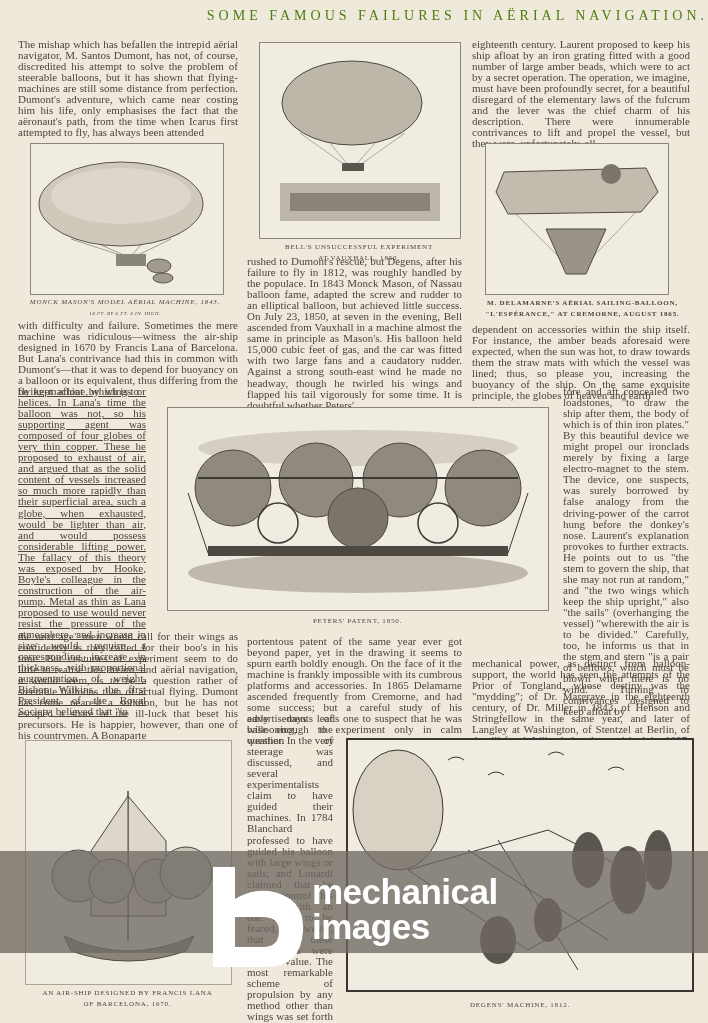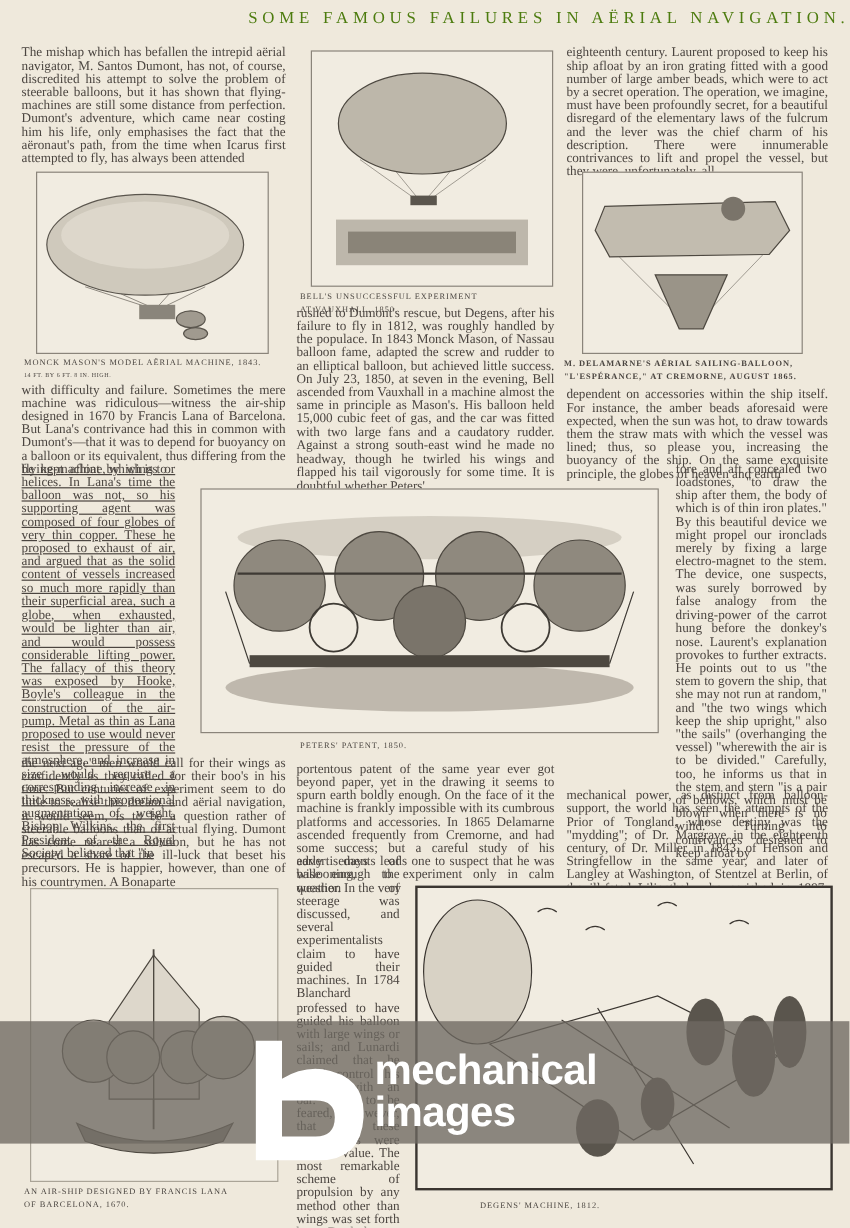--- a/index.html
+++ b/index.html
@@ -1,21 +1,21 @@
 <!DOCTYPE html>
 <html><head>
 <meta charset="utf-8">
 <style>
   html,body{margin:0;padding:0;}
   body{width:708px;height:1023px;background:#efe9dc;position:relative;overflow:hidden;
        font-family:"Liberation Serif","DejaVu Serif",serif;color:#3a3530;}
   .title{position:absolute;left:0;top:8px;width:708px;text-align:right;font-size:14px;letter-spacing:4px;color:#4d7c0f;}
   .col{position:absolute;font-size:11px;line-height:11.05px;text-align:justify;color:#4b4540;}
   .col p{margin:0;}
-  .cap{position:absolute;text-align:left;font-size:7px;letter-spacing:0.8px;color:#4a4540;line-height:11px;text-transform:uppercase;}
+  .cap{position:absolute;text-align:center;font-size:7px;letter-spacing:0.8px;color:#4a4540;line-height:11px;text-transform:uppercase;}
   .cap .sub{font-size:5px;letter-spacing:0.5px;}
   .fig{position:absolute;border:1px solid #8a847a;background:#f1ece1;}
   .wm{position:absolute;left:0;top:851px;width:708px;height:102px;background:rgba(110,105,98,0.78);}
   .wm-b{position:absolute;left:213px;top:867px;width:92px;height:100px;}
   .wm-t{position:absolute;left:312px;top:874px;color:#fff;font-family:"Liberation Sans","DejaVu Sans",sans-serif;font-weight:bold;font-size:35px;line-height:35px;letter-spacing:-0.5px;}
 </style>
 </head>
 <body>
 
 <div class="title">SOME FAMOUS FAILURES IN AËRIAL NAVIGATION.</div>
@@ -36,21 +36,21 @@
       <line x1="40" y1="95" x2="92" y2="112"></line>
         <line x1="70" y1="101" x2="95" y2="112"></line>
       <line x1="110" y1="101" x2="100" y2="112"></line>
         <line x1="140" y1="95" x2="105" y2="112"></line>
     </g>
     <rect x="85" y="110" width="30" height="12" fill="#8a857b"></rect>
     <ellipse cx="128" cy="122" rx="12" ry="7" fill="#a09a8f" stroke="#5a554d"></ellipse>
     <ellipse cx="132" cy="134" rx="10" ry="5" fill="#a09a8f" stroke="#5a554d"></ellipse>
   </svg>
 </div>
-<div class="cap" style="left:20px;top:297px;width:210px;">
+<div class="cap" style="left:20px;top:297px;width:210px;font-style:italic;">
   <div>MONCK MASON'S MODEL AËRIAL MACHINE, 1843.</div>
   <div class="sub">14 FT. BY 6 FT. 8 IN. HIGH.</div>
 </div>
 
 <div class="fig" style="left:259px;top:42px;width:200px;height:195px;">
   <svg width="200" height="195" viewBox="0 0 200 195">
     <ellipse cx="92" cy="60" rx="70" ry="42" fill="#bdb7aa" stroke="#4d4840" stroke-width="1"></ellipse>
     <g stroke="#6a655c" stroke-width="0.5">
       <line x1="40" y1="90" x2="85" y2="122"></line>
         <line x1="70" y1="100" x2="88" y2="122"></line>

